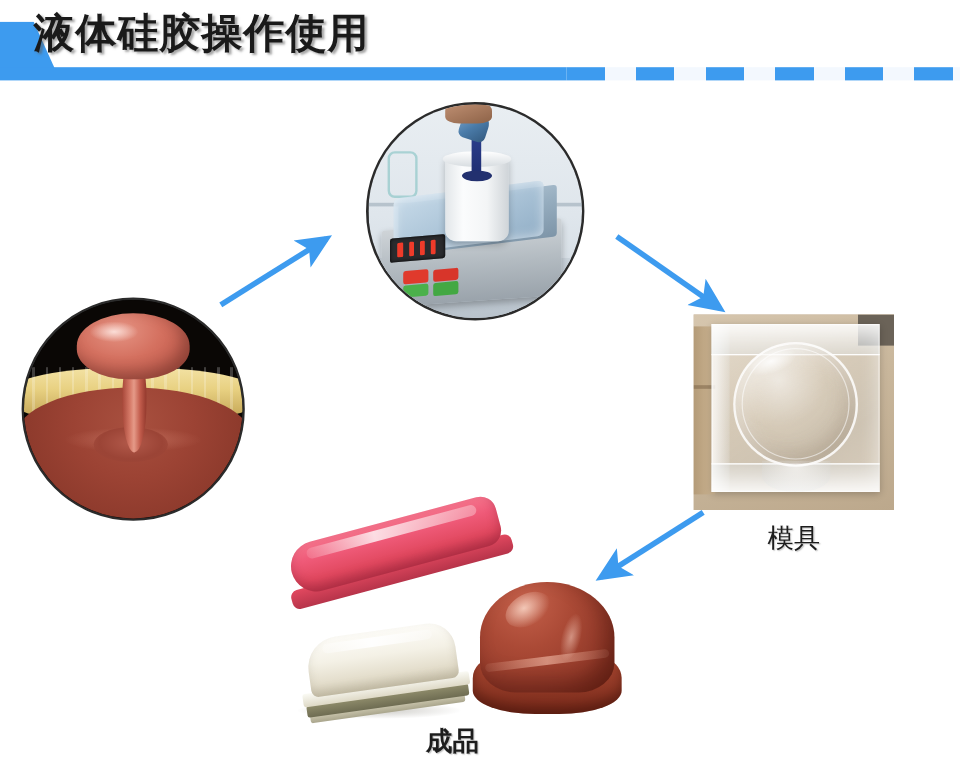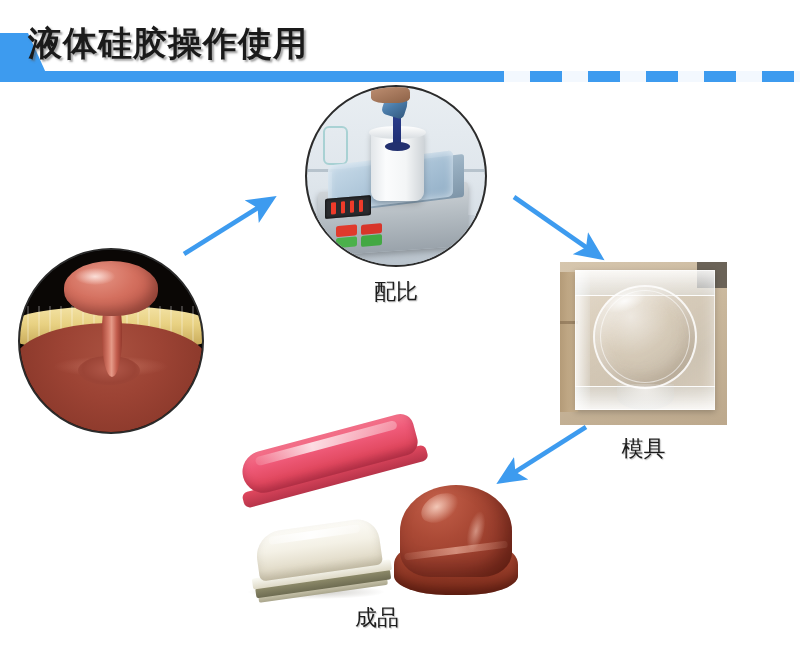--- a/index.html
+++ b/index.html
@@ -11,21 +11,21 @@
     overflow:hidden;
   }
 
   #stage {
     position:relative;
     width:800px; height:650px;
     background:#ffffff;
   }
 
   
-  #header { position:absolute; left:0; top:15px; width:772px; height:72px; }
+  #header { position:absolute; left:0; top:0; width:772px; height:72px; }
 
   .hdr-flag {
     position:absolute; left:0; top:18px;
     width:46px; height:40px;
     background:#3d9bef;
     clip-path: polygon(0 0, 28px 0, 46px 40px, 0 40px);
   }
 
   .hdr-bar-solid {
     position:absolute; left:0; top:56px;
@@ -180,21 +180,21 @@
     position:absolute; left:48.5%; top:13%; width:4.5%; height:22%;
     background:linear-gradient(180deg,#2c3f8f,#1d2c6e);
     border-radius:2px;
   }
   .mx-pour-pool{
     position:absolute; left:44%; top:31%; width:14%; height:5%;
     background:#22306f; border-radius:50%;
   }
 
   
-  #node-mold { left:560px; top:262px; width:167px; height:163px; }
+  #node-mold { left:578px; top:262px; width:167px; height:163px; }
   .mold-frame {
     width:167px; height:163px; overflow:hidden; position:relative;
     background:#cdbba4;
   }
   #node-mold .node-caption { top:172px; }
 
   .md-bg { position:absolute; inset:0; background:linear-gradient(160deg,#d6c6ae 0%,#c9b79c 45%,#bca88c 100%); }
   .md-paper-l { position:absolute; left:0; top:6%; width:11%; height:86%; background:linear-gradient(90deg,#b49b78,#cdb694); }
   .md-paper-seam{ position:absolute; left:0; top:36%; width:11%; height:3px; background:rgba(120,96,68,0.5); }
   .md-dark-top { position:absolute; right:0; top:0; width:18%; height:16%; background:#6b6358; }
@@ -234,21 +234,21 @@
     background:radial-gradient(ellipse at 50% 50%,rgba(255,255,255,0.85),rgba(255,255,255,0) 72%);
     border-radius:50%; transform:rotate(-18deg);
   }
   .md-foot {
     position:absolute; left:34%; top:75%; width:34%; height:16%;
     background:radial-gradient(ellipse at 50% 20%,rgba(255,255,255,0.55),rgba(210,220,228,0.12) 75%);
     border-radius:0 0 50% 50%;
   }
 
   
-  #node-products { left:232px; top:425px; width:290px; height:200px; }
+  #node-products { left:232px; top:425px; width:290px; height:200px;font-weight:bold; }
   #node-products .node-caption { top:178px; }
 
   .pr-pink {
     position:absolute; left:4px; top:8px; width:190px; height:56px;
     transform:rotate(-15deg);
   }
   .pr-pink-body {
     position:absolute; left:6px; top:0; width:178px; height:42px;
     background:linear-gradient(180deg,#f5738c 0%,#ef5a78 34%,#e1485f 74%,#c63a50 100%);
     border-radius:22px 14px 14px 22px;
@@ -384,21 +384,20 @@
         <div class="mx-key" style="left:2%;  top:52%; background:#4bb14b"></div>
         <div class="mx-key" style="left:52%; top:54%; background:#43a843"></div>
       </div>
       <div class="mx-bucket"></div>
       <div class="mx-bucket-rim"></div>
       <div class="mx-pour"></div>
       <div class="mx-pour-pool"></div>
       <div class="mx-bottle"></div>
       <div class="mx-hand"></div>
     </div>
-    <div class="node-caption">配比</div>
   </div>
 
   <div class="node" id="node-mold">
     <div class="mold-frame">
       <div class="md-bg"></div>
       <div class="md-paper-l"></div>
       <div class="md-paper-seam"></div>
       <div class="md-dark-top"></div>
       <div class="md-block"></div>
       <div class="md-left-face"></div>

